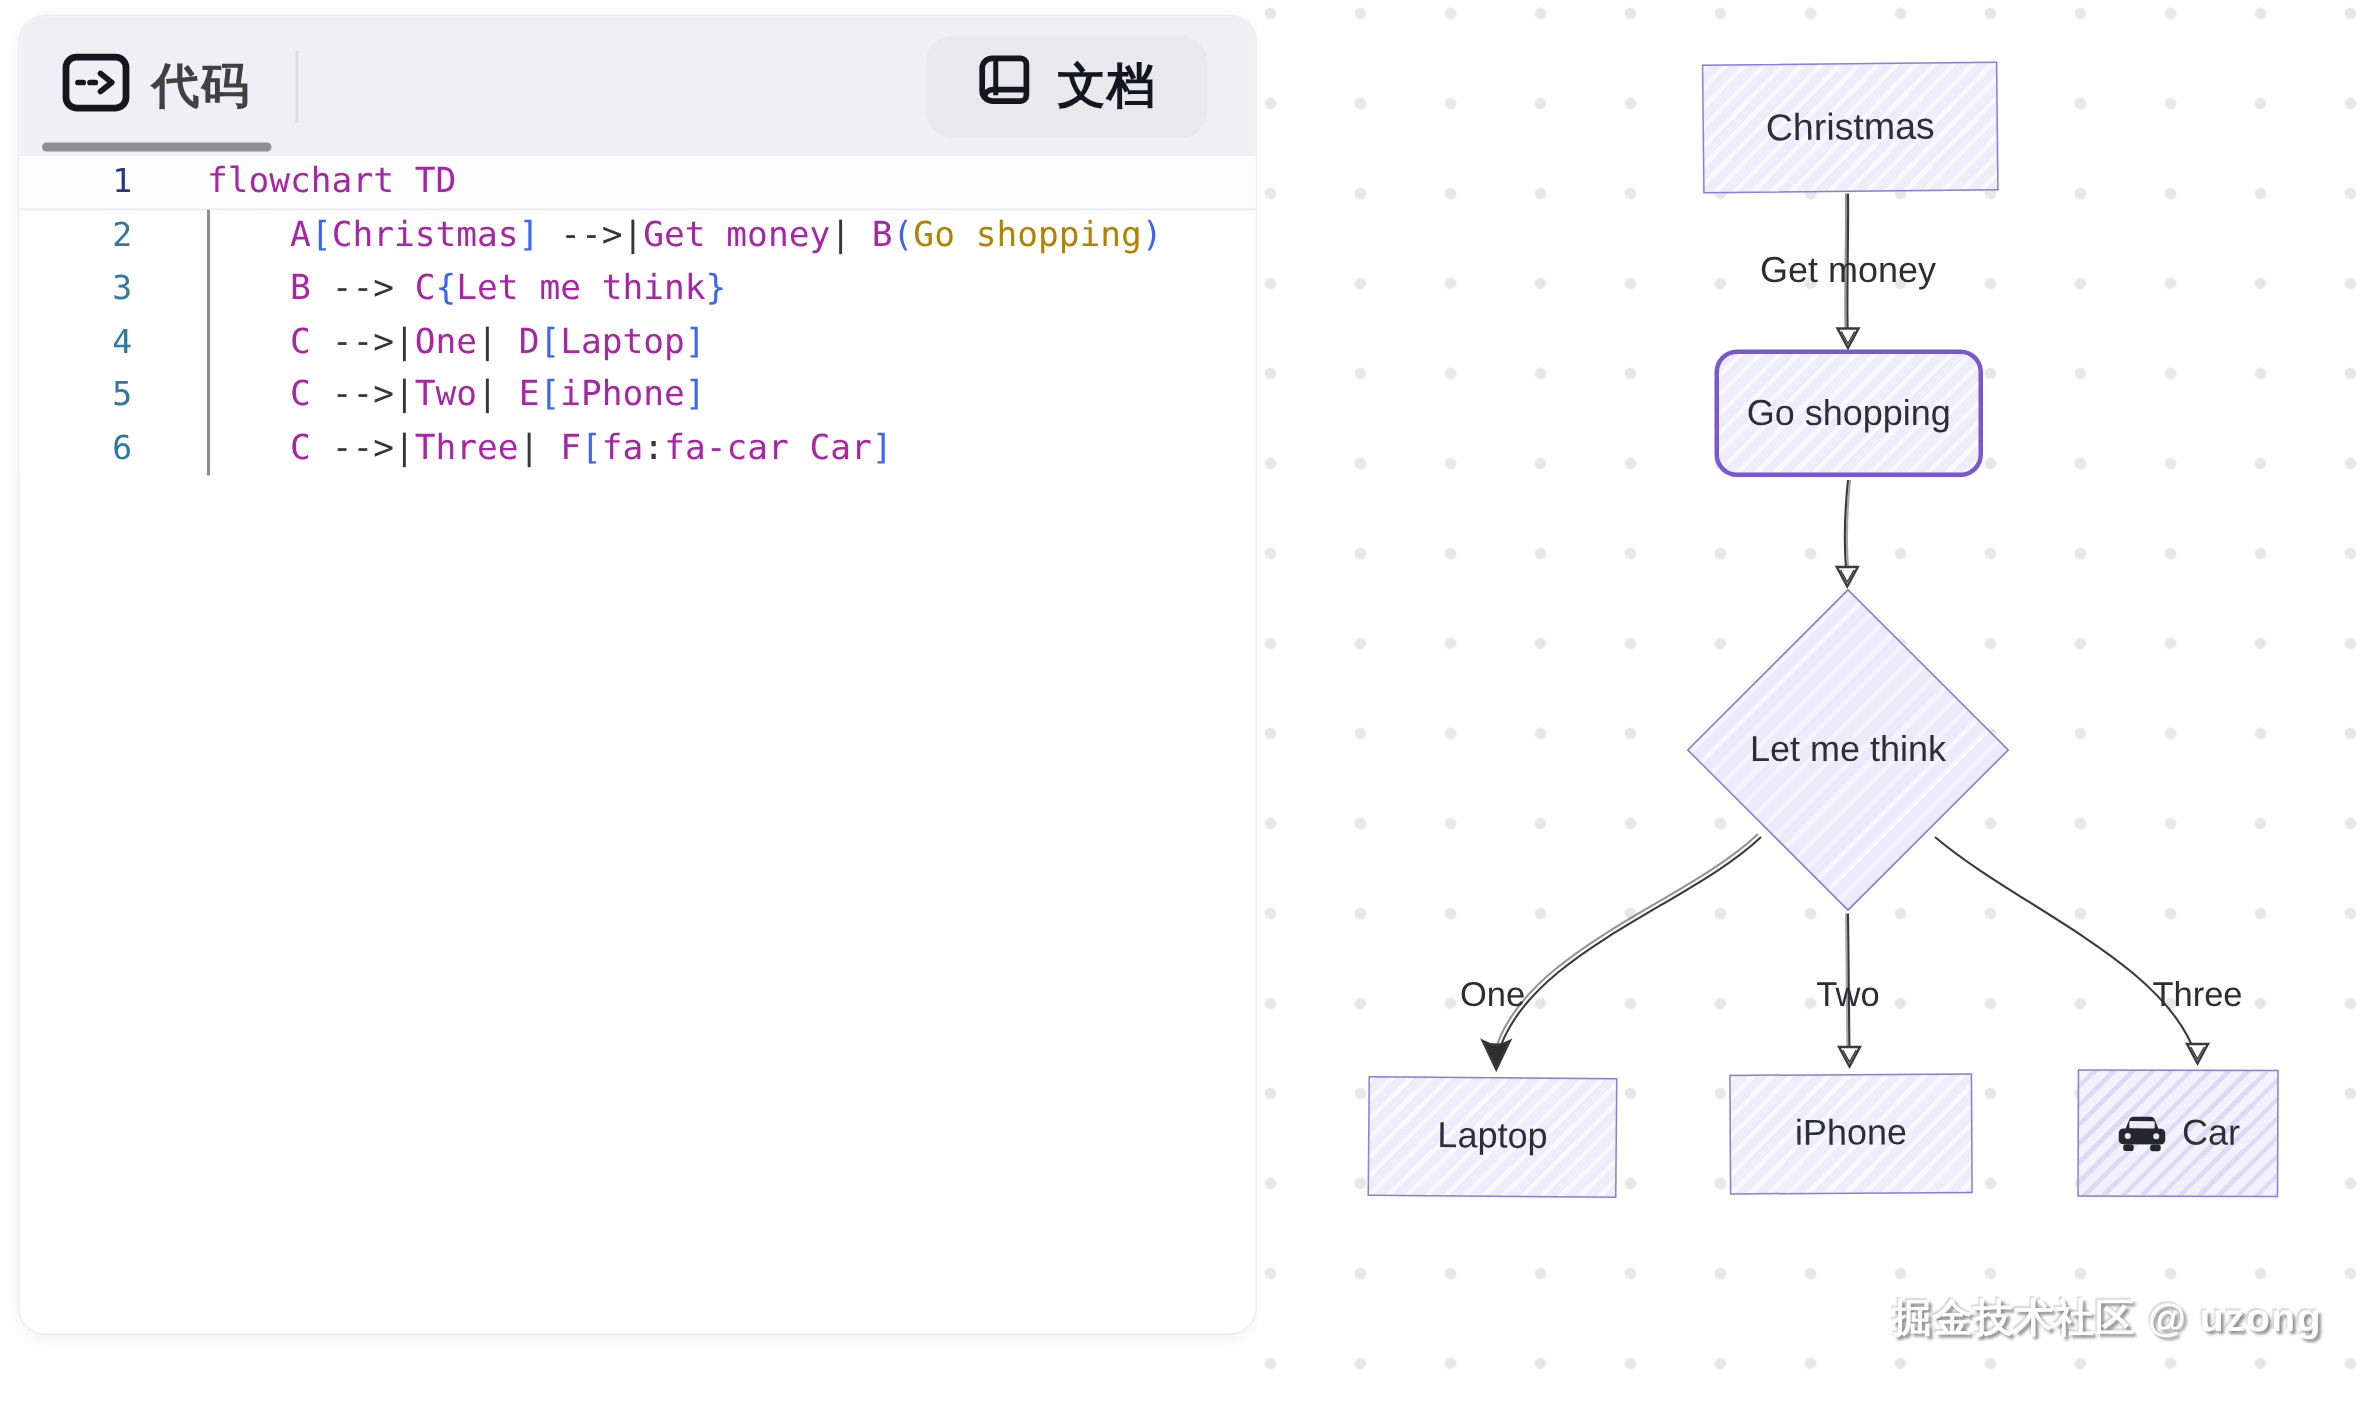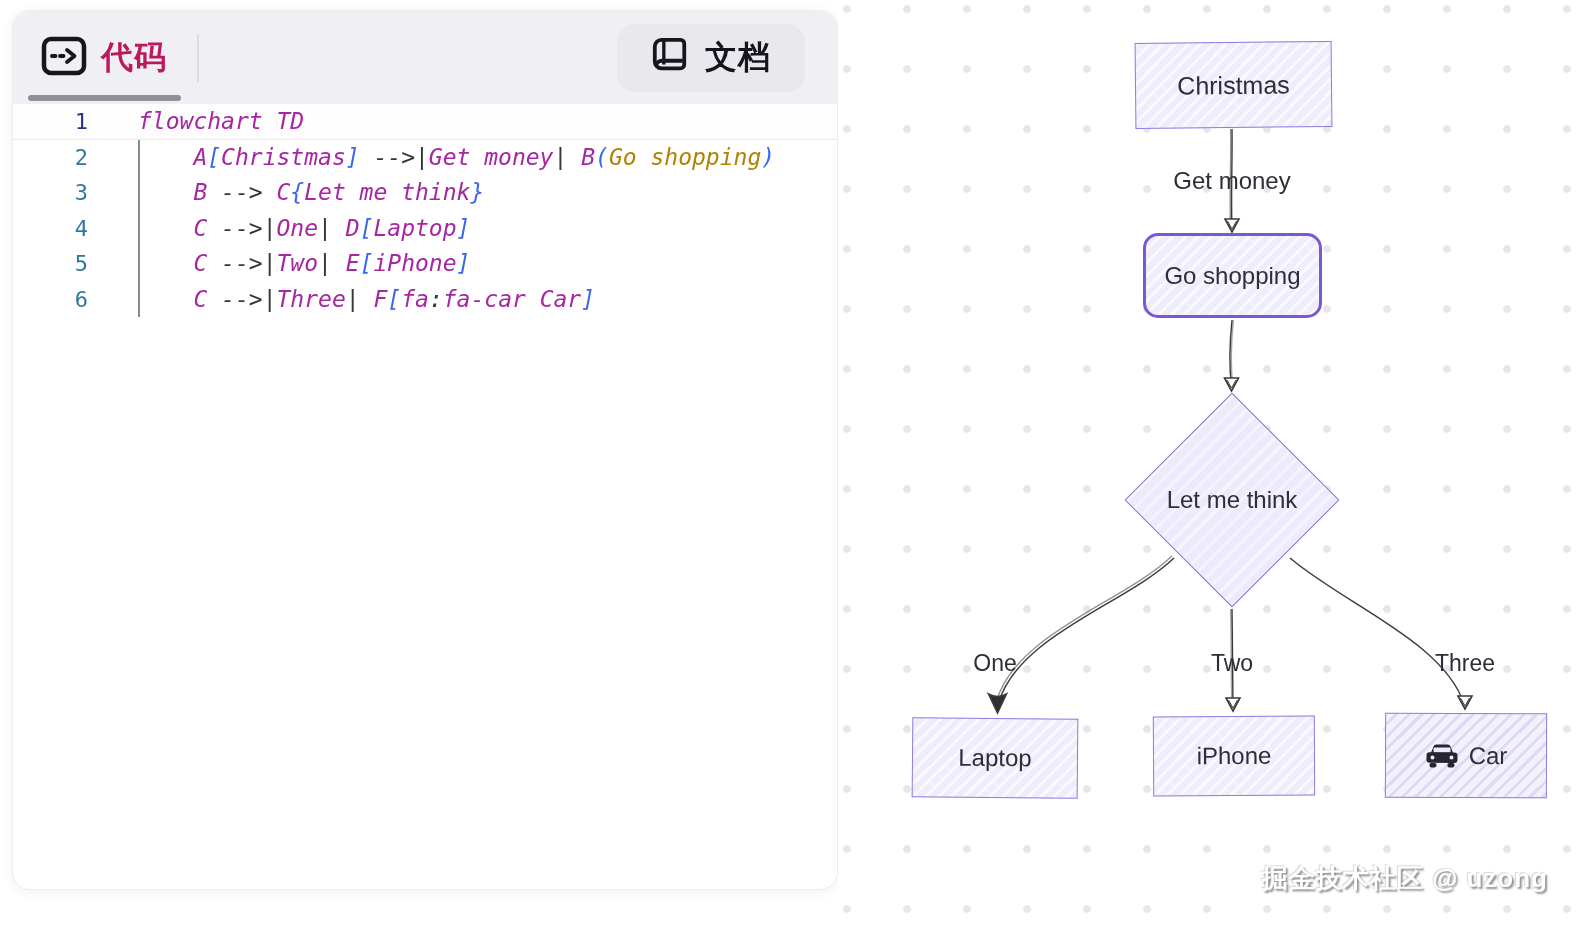--- a/index.html
+++ b/index.html
@@ -12,21 +12,21 @@
   
   .editor-panel {
     position:absolute; left:12px; top:10px; width:826px; height:880px;
     background:#ffffff; border:1px solid #ededf1; border-radius:18px;
     box-shadow:0 2px 12px rgba(40,40,60,.06); overflow:hidden;
   }
   .tabbar {
     position:relative; height:93px; background:#f0f0f4;
     display:flex; align-items:center; padding:0 20px 0 28px;
   }
-  .tab { display:flex; align-items:center; gap:14px; cursor:pointer; color:#be185d; }
+  .tab { display:flex; align-items:center; gap:14px; cursor:pointer; color:#404040; }
   .tab-label { font-size:32px; font-weight:bold; letter-spacing:1px; }
   .tab-underline {
     position:absolute; left:15px; bottom:3px; width:153px; height:6px;
     background:#8f8f96; border-radius:3px;
   }
   .tab-divider { width:2px; height:48px; background:#dcdce2; margin:0 30px; }
   .docs-btn {
     margin-left:auto; margin-right:12px; display:flex; align-items:center; gap:16px;
     background:#e8e8ed; border-radius:18px; padding:12px 34px; cursor:pointer; color:#15151f;
   }
@@ -37,21 +37,21 @@
     position:relative; font-family:"DejaVu Sans Mono","Liberation Mono",monospace;
     font-size:23px; background:#fff;
   }
   .code-line { display:flex; height:35.5px; line-height:35.5px; white-space:pre; }
   .code-line.active { background:#fdfdfe; border-bottom:1px solid #e7e7ef; }
   .gutter {
     width:125px; flex:0 0 125px; text-align:right; padding-right:50px;
     color:#31789f; font-size:22px; user-select:none;
   }
   .code-line.active .gutter { color:#27348b; }
-  .code-text { white-space:pre;font-style:italic; }
+  .code-text { white-space:pre; }
   .tok-mag { color:#a626a4; }
   .tok-blu { color:#3a66f0; }
   .tok-gld { color:#b08300; }
   .tok-drk { color:#35363c; }
   .indent-guide {
     position:absolute; left:125px; top:36px; width:1.5px; height:177px; background:#8a8a94;
   }
 
   
   .preview-panel {
@@ -68,21 +68,21 @@
     background-image:repeating-linear-gradient(135deg, rgba(255,255,255,.65) 0 3px, rgba(0,0,0,0) 3px 9px);
     border:1.6px solid #8d7ce0;
   }
   .node-rect-a { left:297px; top:42px; width:197px; height:86px; transform:rotate(-0.6deg); font-size:25px; }
   .node-rounded {
     left:305px; top:233px; width:179px; height:85px; border:3px solid #7a58d0; border-radius:15px;
   }
   .node-rect-d { left:74px;  top:718px; width:166px; height:80px; transform:rotate(0.5deg); }
   .node-rect-e { left:315px; top:716px; width:162px; height:80px; transform:rotate(-0.3deg); }
   .node-rect-f {
-    left:547px; top:713px; width:162px; height:85px; transform:rotate(0.2deg);
+    left:547px; top:713px; width:134px; height:85px; transform:rotate(0.2deg);
     background-image:repeating-linear-gradient(135deg, #f3f1fc 0 6px, #dedaf6 6px 9px);
   }
   .diamond {
     position:absolute; left:318px; top:424px; width:152px; height:152px;
     transform:rotate(45deg); background-color:#eceafb;
     background-image:repeating-linear-gradient(90deg, rgba(255,255,255,.5) 0 3px, rgba(0,0,0,0) 3px 10px);
     border:1.6px solid #8678d9;
   }
   .diamond-label {
     position:absolute; left:294px; top:486px; width:200px; text-align:center;

